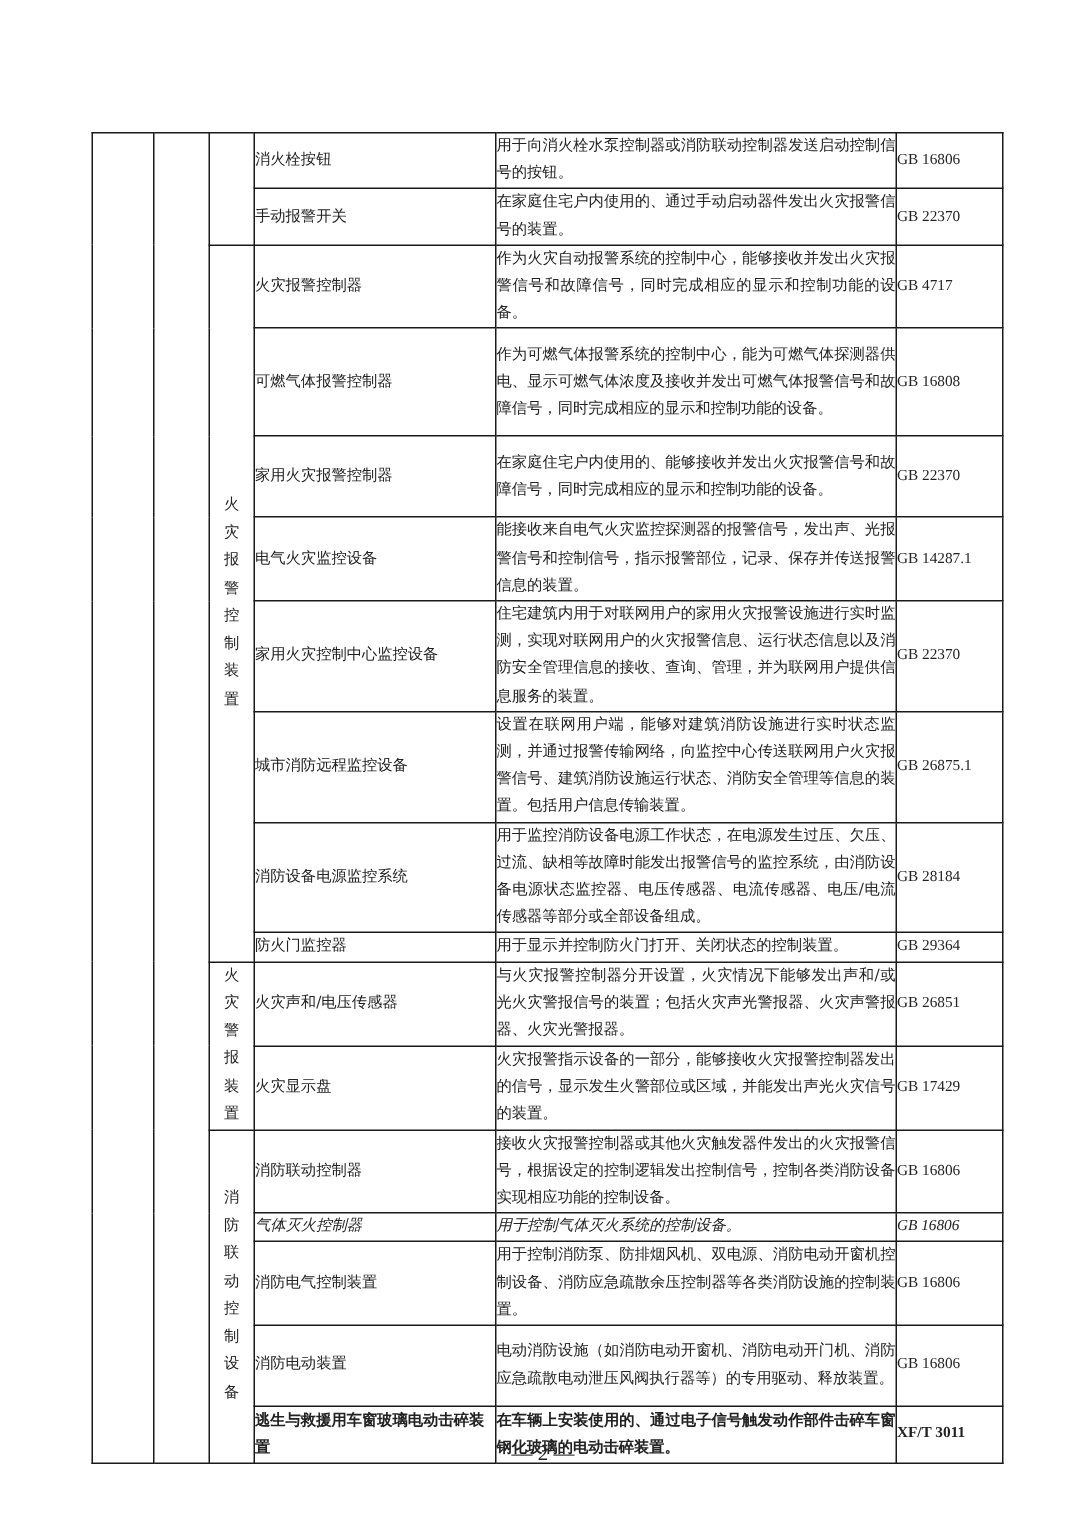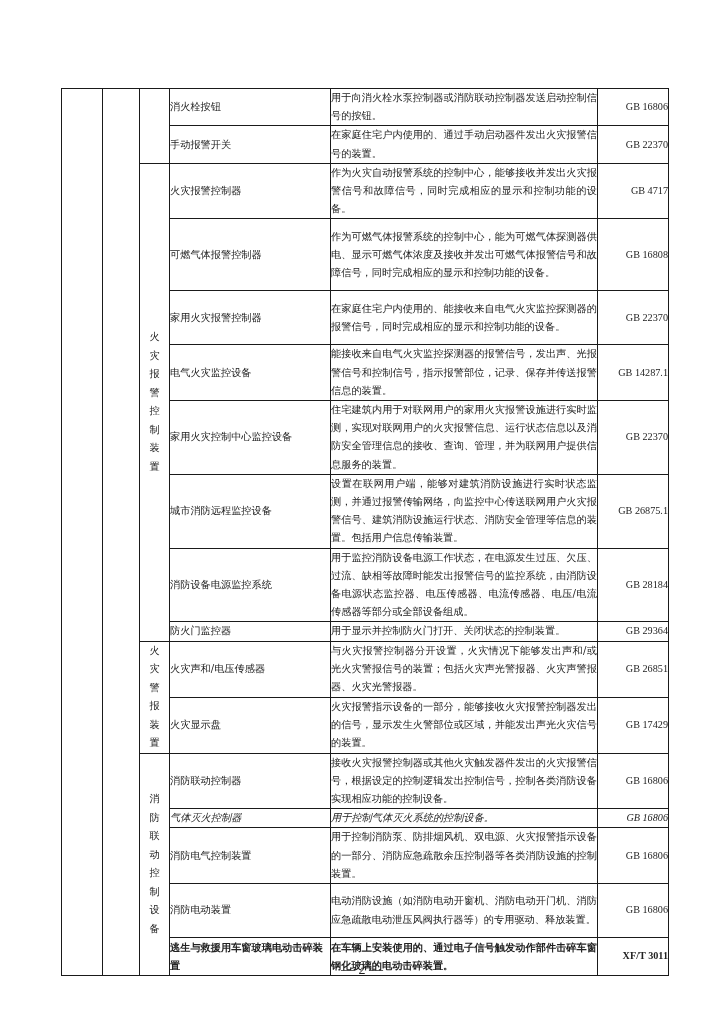--- a/index.html
+++ b/index.html
@@ -8,21 +8,21 @@
   table.doc { position: absolute; left: 61px; top: 88px; border-collapse: collapse;
               table-layout: fixed; width: 608px; }
   table.doc td { border: 1.3px solid #1a1a1a; padding: 0; vertical-align: middle;
                  font-size: 10.2px; line-height: 18.2px; }
   td.c1 { width: 40px; }
   td.c2 { width: 36px; }
   td.cat { width: 29px; text-align: center; }
   td.cat span { display: block; line-height: 18.5px; }
   td.name { width: 160px; padding: 0 4px; }
   td.desc { width: 266px; padding: 1px 4px 1px 5px; text-align: justify; margin-left: 32px; }
-  td.std { width: 70px; text-align: right; font-family: "Liberation Serif", serif; font-size: 10.8px; }
+  td.std { width: 70px; text-align: left; font-family: "Liberation Serif", serif; font-size: 10.8px; }
   .footer { position: absolute; top: 962px; left: 0; width: 724px; text-align: center;
             font-family: "Liberation Serif", serif; font-size: 14px; color: #222; }
 </style>
 </head>
 <body>
 
 <table class="doc">
   <tbody id="tbody">
       <tr style="height: 37px;">
         <td class="c1" rowspan="17"></td>
@@ -52,21 +52,21 @@
         <td class="desc">作为火灾自动报警系统的控制中心，能够接收并发出火灾报警信号和故障信号，同时完成相应的显示和控制功能的设备。</td>
         <td class="std">GB 4717</td>
       </tr>
       <tr style="height: 72px;">
         <td class="name">可燃气体报警控制器</td>
         <td class="desc">作为可燃气体报警系统的控制中心，能为可燃气体探测器供电、显示可燃气体浓度及接收并发出可燃气体报警信号和故障信号，同时完成相应的显示和控制功能的设备。</td>
         <td class="std">GB 16808</td>
       </tr>
       <tr style="height: 54px;">
         <td class="name">家用火灾报警控制器</td>
-        <td class="desc">在家庭住宅户内使用的、能接收来自电气火灾监控探测器的报警信号，同时完成相应的显示和控制功能的设备。</td>
+        <td class="desc">在家庭住宅户内使用的、能够接收并发出火灾报警信号和故障信号，同时完成相应的显示和控制功能的设备。</td>
         <td class="std">GB 22370</td>
       </tr>
       <tr style="height: 54px;">
         <td class="name">电气火灾监控设备</td>
         <td class="desc">能接收来自电气火灾监控探测器的报警信号，发出声、光报警信号和控制信号，指示报警部位，记录、保存并传送报警信息的装置。</td>
         <td class="std">GB 14287.1</td>
       </tr>
       <tr style="height: 72px;">
         <td class="name">家用火灾控制中心监控设备</td>
         <td class="desc">住宅建筑内用于对联网用户的家用火灾报警设施进行实时监测，实现对联网用户的火灾报警信息、运行状态信息以及消防安全管理信息的接收、查询、管理，并为联网用户提供信息服务的装置。</td>
@@ -120,21 +120,21 @@
         <td class="desc">接收火灾报警控制器或其他火灾触发器件发出的火灾报警信号，根据设定的控制逻辑发出控制信号，控制各类消防设备实现相应功能的控制设备。</td>
         <td class="std">GB 16806</td>
       </tr>
       <tr style="height: 18px; font-style: italic;">
         <td class="name">气体灭火控制器</td>
         <td class="desc">用于控制气体灭火系统的控制设备。</td>
         <td class="std">GB 16806</td>
       </tr>
       <tr style="height: 54px;">
         <td class="name">消防电气控制装置</td>
-        <td class="desc">用于控制消防泵、防排烟风机、双电源、火灾报警指示设备的一部分、消防应急疏散余压控制器等各类消防设施的控制装置。</td>
+        <td class="desc">用于控制消防泵、防排烟风机、双电源、消防电动开窗机控制设备、消防应急疏散余压控制器等各类消防设施的控制装置。</td>
         <td class="std">GB 16806</td>
       </tr>
       <tr style="height: 54px;">
         <td class="name">消防电动装置</td>
         <td class="desc">电动消防设施（如消防电动开窗机、消防电动开门机、消防应急疏散电动泄压风阀执行器等）的专用驱动、释放装置。</td>
         <td class="std">GB 16806</td>
       </tr>
       <tr style="height: 37px; font-weight: bold;">
         <td class="name">逃生与救援用车窗玻璃电动击碎装置</td>
         <td class="desc">在车辆上安装使用的、通过电子信号触发动作部件击碎车窗钢化玻璃的电动击碎装置。</td>

